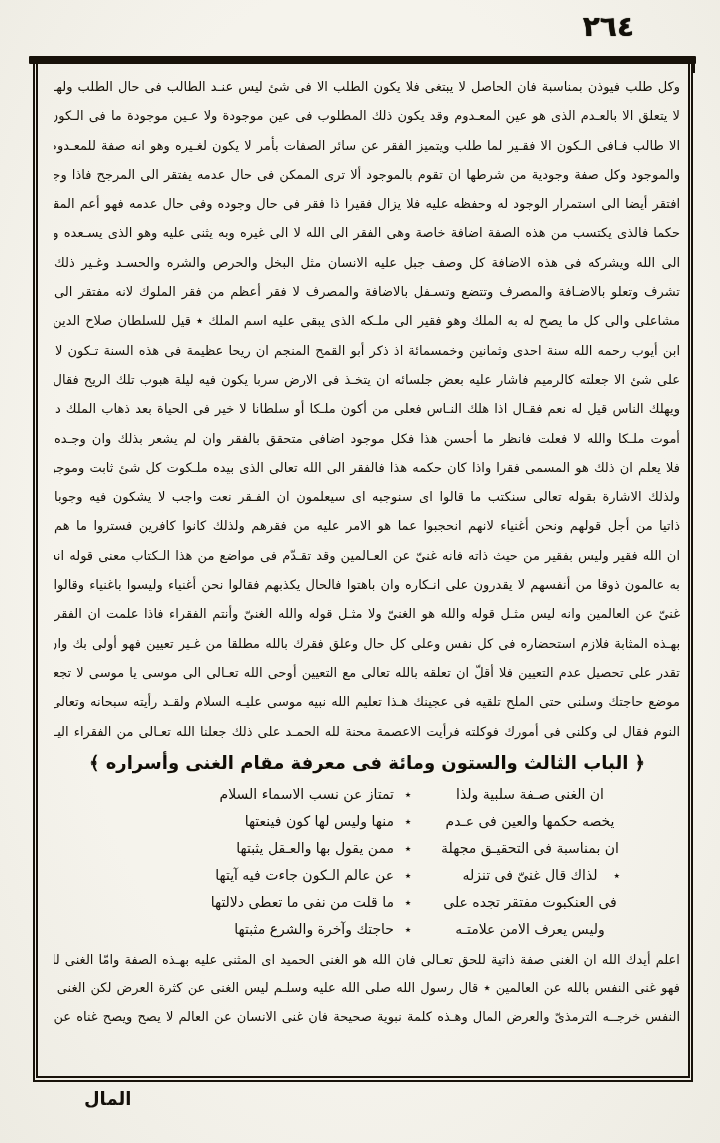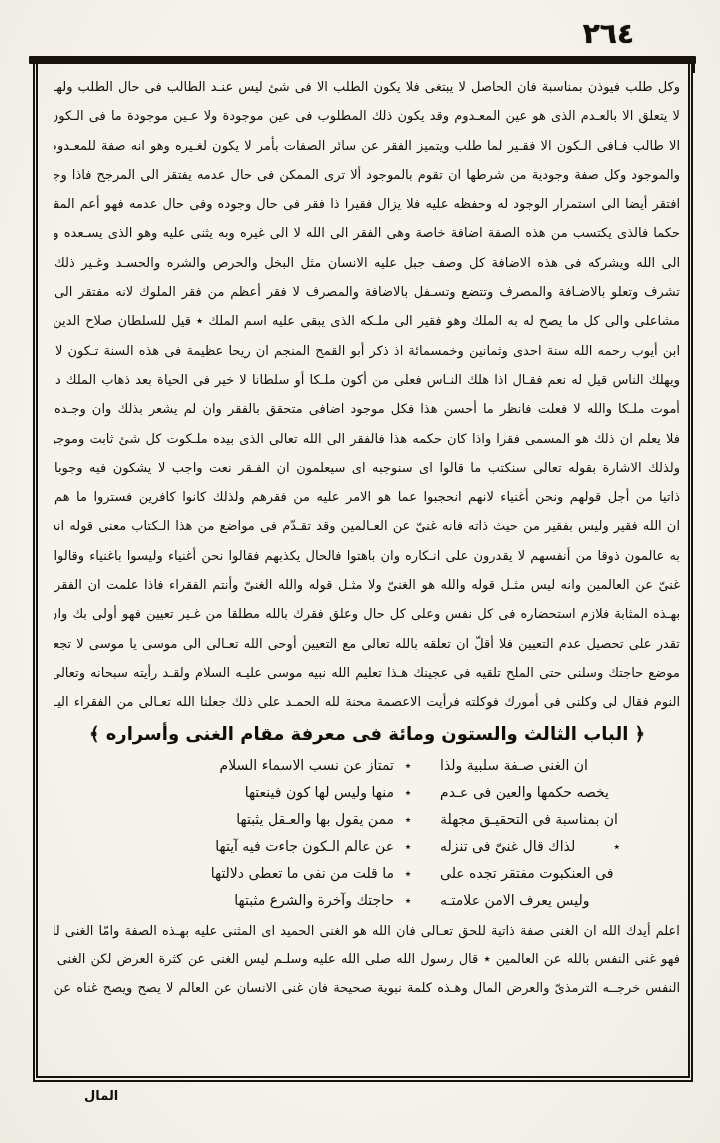--- a/index.html
+++ b/index.html
@@ -7,21 +7,21 @@
     width:720px;height:1143px;overflow:hidden;
     font-family:"DejaVu Sans",sans-serif;
     background:#e9e7df;
   }
   .sheet{
     position:relative;width:720px;height:1143px;
     background:radial-gradient(ellipse at 50% 45%, #f5f3ec 60%, #edebe2 100%);
     color:#17120c;
   }
   .page-number{
-    position:absolute;top:17px;right:86px;
+    position:absolute;top:10px;right:86px;
     font-size:28px;font-weight:bold;letter-spacing:3px;color:#121009;
     text-shadow:0 0 1px #121009;
   }
   .top-band{
     position:absolute;top:56px;left:29px;width:667px;height:8px;
     background:#18120a;border-radius:1px;
   }
   .top-band::after{ 
     content:"";position:absolute;right:1px;top:8px;width:3px;height:9px;background:#18120a;
   }
@@ -49,27 +49,27 @@
     margin-top:1px;
   }
   .poem{
     width:424px;margin:3px 60px 3px auto;direction:rtl;
   }
   .verse-row{
     display:grid;grid-template-columns:1fr 28px 1fr;
     line-height:27px;height:27px;position:relative;
     font-size:14px;font-weight:500;color:#151008;
   }
-  .verse-row .h1{text-align:left;overflow:hidden;white-space:nowrap;margin-left:18px;}
+  .verse-row .h1{text-align:center;overflow:hidden;white-space:nowrap;margin-left:18px;}
   .verse-row .h2{text-align:right;overflow:hidden;white-space:nowrap;}
   .verse-row .sep{text-align:center;font-size:12px;}
   .verse-row .lead{position:absolute;right:0;top:0;font-size:12px;}
   .catchword{
     position:absolute;top:1088px;left:84px;
-    font-size:13px;font-weight:bold;color:#14100a;direction:rtl;
+    font-size:18px;font-weight:bold;color:#14100a;direction:rtl;
   }
 </style>
 </head>
 <body>
 
 <div class="sheet">
 
   <div class="page-number">٢٦٤</div>
 
   <div class="top-band"></div>
@@ -81,20 +81,21 @@
         <div class="line">وكل طلب فيوذن بمناسبة فان الحاصل لا يبتغى فلا يكون الطلب الا فى شئ ليس عنـد الطالب فى حال الطلب ولهـذا</div>
         <div class="line">لا يتعلق الا بالعـدم الذى هو عين المعـدوم وقد يكون ذلك المطلوب فى عين موجودة ولا عـين موجودة ما فى الـكون</div>
         <div class="line">الا طالب فـافى الـكون الا فقـير لما طلب ويتميز الفقر عن سائر الصفات بأمر لا يكون لغـيره وهو انه صفة للمعـدوم</div>
         <div class="line">والموجود وكل صفة وجودية من شرطها ان تقوم بالموجود ألا ترى الممكن فى حال عدمه يفتقر الى المرجح فاذا وجـد</div>
         <div class="line">افتقر أيضا الى استمرار الوجود له وحفظه عليه فلا يزال فقيرا ذا فقر فى حال وجوده وفى حال عدمه فهو أعم المقامات</div>
         <div class="line">حكما فالذى يكتسب من هذه الصفة اضافة خاصة وهى الفقر الى الله لا الى غيره وبه يثنى عليه وهو الذى يسـعده ويقرّبه</div>
         <div class="line">الى الله ويشركه فى هذه الاضافة كل وصف جبل عليه الانسان مثل البخل والحرص والشره والحسـد وغـير ذلك</div>
         <div class="line">تشرف وتعلو بالاضـافة والمصرف وتتضع وتسـفل بالاضافة والمصرف لا فقر أعظم من فقر الملوك لانه مفتقر الى</div>
         <div class="line">مشاعلى والى كل ما يصح له به الملك وهو فقير الى ملـكه الذى يبقى عليه اسم الملك ٭ قيل للسلطان صلاح الدين يوسف</div>
         <div class="line">ابن أيوب رحمه الله سنة احدى وثمانين وخمسمائة اذ ذكر أبو القمح المنجم ان ريحا عظيمة فى هذه السنة تـكون لا تمرّ</div>
+        <div class="line">على شئ الا جعلته كالرميم فاشار عليه بعض جلسائه ان يتخـذ فى الارض سربا يكون فيه ليلة هبوب تلك الريح فقال</div>
         <div class="line">ويهلك الناس قيل له نعم فقـال اذا هلك النـاس فعلى من أكون ملـكا أو سلطانا لا خير فى الحياة بعد ذهاب الملك دعنى</div>
         <div class="line">أموت ملـكا والله لا فعلت فانظر ما أحسن هذا فكل موجود اضافى متحقق بالفقر وان لم يشعر بذلك وان وجـده</div>
         <div class="line">فلا يعلم ان ذلك هو المسمى فقرا واذا كان حكمه هذا فالفقر الى الله تعالى الذى بيده ملـكوت كل شئ ثابت وموجود</div>
         <div class="line">ولذلك الاشارة بقوله تعالى سنكتب ما قالوا اى سنوجبه اى سيعلمون ان الفـقر نعت واجب لا يشكون فيه وجوبا</div>
         <div class="line">ذاتيا من أجل قولهم ونحن أغنياء لانهم انحجبوا عما هو الامر عليه من فقرهم ولذلك كانوا كافرين فستروا ما هم</div>
         <div class="line">ان الله فقير وليس بفقير من حيث ذاته فانه غنىّ عن العـالمين وقد تقـدّم فى مواضع من هذا الـكتاب معنى قوله انه</div>
         <div class="line">به عالمون ذوقا من أنفسهم لا يقدرون على انـكاره وان باهتوا فالحال يكذبهم فقالوا نحن أغنياء وليسوا باغنياء وقالوا</div>
         <div class="line">غنىّ عن العالمين وانه ليس مثـل قوله والله هو الغنىّ ولا مثـل قوله والله الغنىّ وأنتم الفقراء فاذا علمت ان الفقر</div>
         <div class="line">بهـذه المثابة فلازم استحضاره فى كل نفس وعلى كل حال وعلق فقرك بالله مطلقا من غـير تعيين فهو أولى بك وان لم</div>
         <div class="line">تقدر على تحصيل عدم التعيين فلا أقلّ ان تعلقه بالله تعالى مع التعيين أوحى الله تعـالى الى موسى يا موسى لا تجعل غيرى</div>

